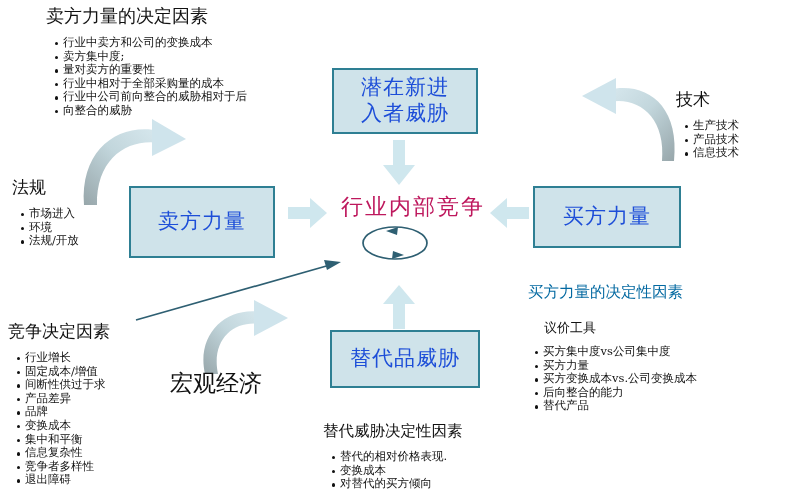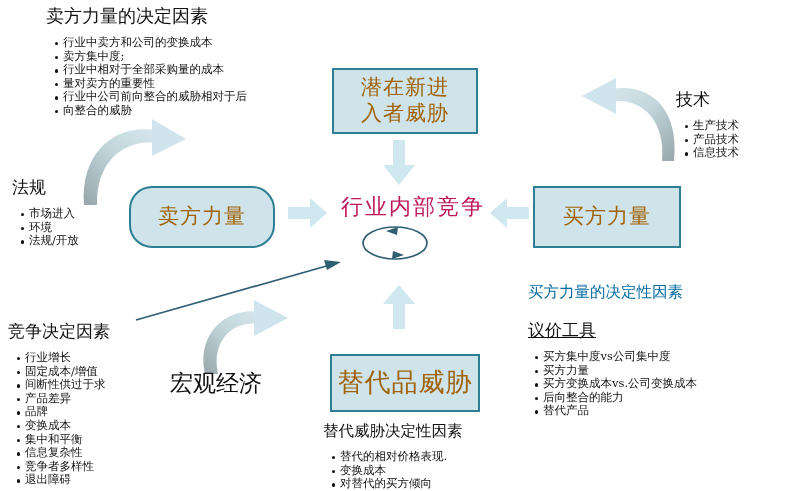--- a/index.html
+++ b/index.html
@@ -10,29 +10,29 @@
   .abs{position:absolute;}
 
   
   .force-box{
     position:absolute;
     background:#cfe3ea;
     border:2px solid #2e7f93;
     box-sizing:border-box;
     display:flex;align-items:center;justify-content:center;
     text-align:center;
-    color:#a16207;
+    color:#1d4ed8;
     font-family:"DejaVu Serif","Liberation Serif",serif;
     line-height:1.22;
     letter-spacing:1px;
   }
   #box-new-entrants{left:332px;top:68px;width:146px;height:66px;font-size:21px;}
-  #box-supplier{left:129px;top:186px;width:146px;height:62px;font-size:21px;border-radius:23px;}
+  #box-supplier{left:129px;top:186px;width:146px;height:72px;font-size:21px;}
   #box-buyer{left:533px;top:186px;width:148px;height:62px;font-size:21px;}
-  #box-substitute{left:330px;top:330px;width:150px;height:58px;font-size:26px;margin-top:24px;}
+  #box-substitute{left:330px;top:330px;width:150px;height:58px;font-size:21px;}
 
   
   #center-title{
     left:333px;top:192px;width:160px;text-align:center;
     font-family:"DejaVu Serif","Liberation Serif",serif;
     font-size:22px;color:#be185d;letter-spacing:2px;white-space:nowrap;
   }
 
   
   .tblock{position:absolute;}
@@ -57,21 +57,21 @@
 
   #t-supplier-det{left:46px;top:4px;}
   #t-supplier-det .head{font-size:18px;}
   #t-regulation{left:12px;top:176px;}
   #t-tech{left:676px;top:88px;}
   #t-compete{left:8px;top:320px;}
   #t-macro{left:170px;top:368px;}
   #t-macro .head{font-size:23px;}
   #t-buyer-det{left:528px;top:282px;}
   #t-buyer-det .sub-head{margin:0 0 16px 0;font-size:15.5px;}
-  #t-buyer-det .head{font-size:17px;margin-left:0;text-decoration:underline;}
+  #t-buyer-det .head{font-size:13px;margin-left:16px;}
   #t-buyer-det ul{margin-left:6px;}
   #t-sub-det{left:323px;top:421px;}
   #t-sub-det .head{font-size:15.5px;}
 
   
   .blockarrow{position:absolute;}
   .blockarrow svg{display:block;}
 </style>
 </head>
 <body>
@@ -161,22 +161,22 @@
   <span>替代品威胁</span>
 </div>
 
 <div class="abs" id="center-title">行业内部竞争</div>
 
 <div class="tblock" id="t-supplier-det">
   <div class="head">卖方力量的决定因素</div>
   <ul>
     <li>行业中卖方和公司的变换成本</li>
     <li>卖方集中度;</li>
+    <li>量对卖方的重要性</li>
     <li>行业中相对于全部采购量的成本</li>
-    <li>量对卖方的重要性</li>
     <li>行业中公司前向整合的威胁相对于后</li>
     <li>向整合的威胁</li>
   </ul>
 </div>
 
 <div class="tblock" id="t-regulation">
   <div class="head">法规</div>
   <ul>
     <li>市场进入</li>
     <li>环境</li>

